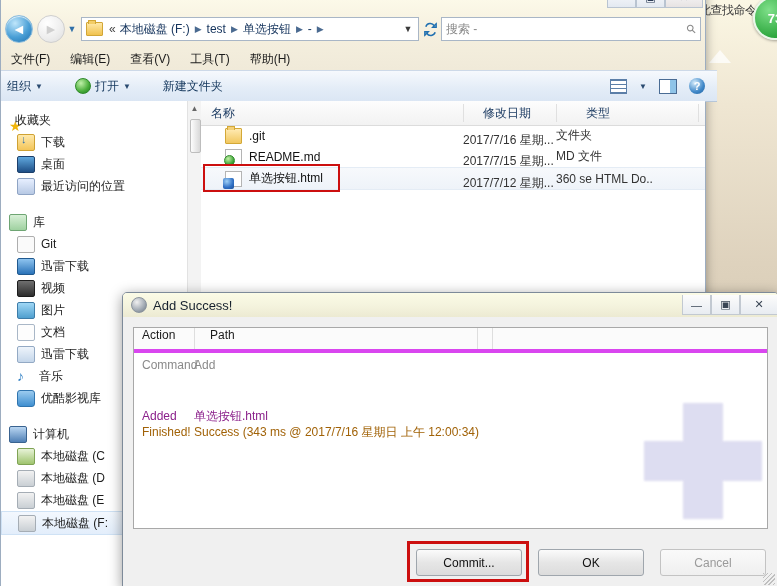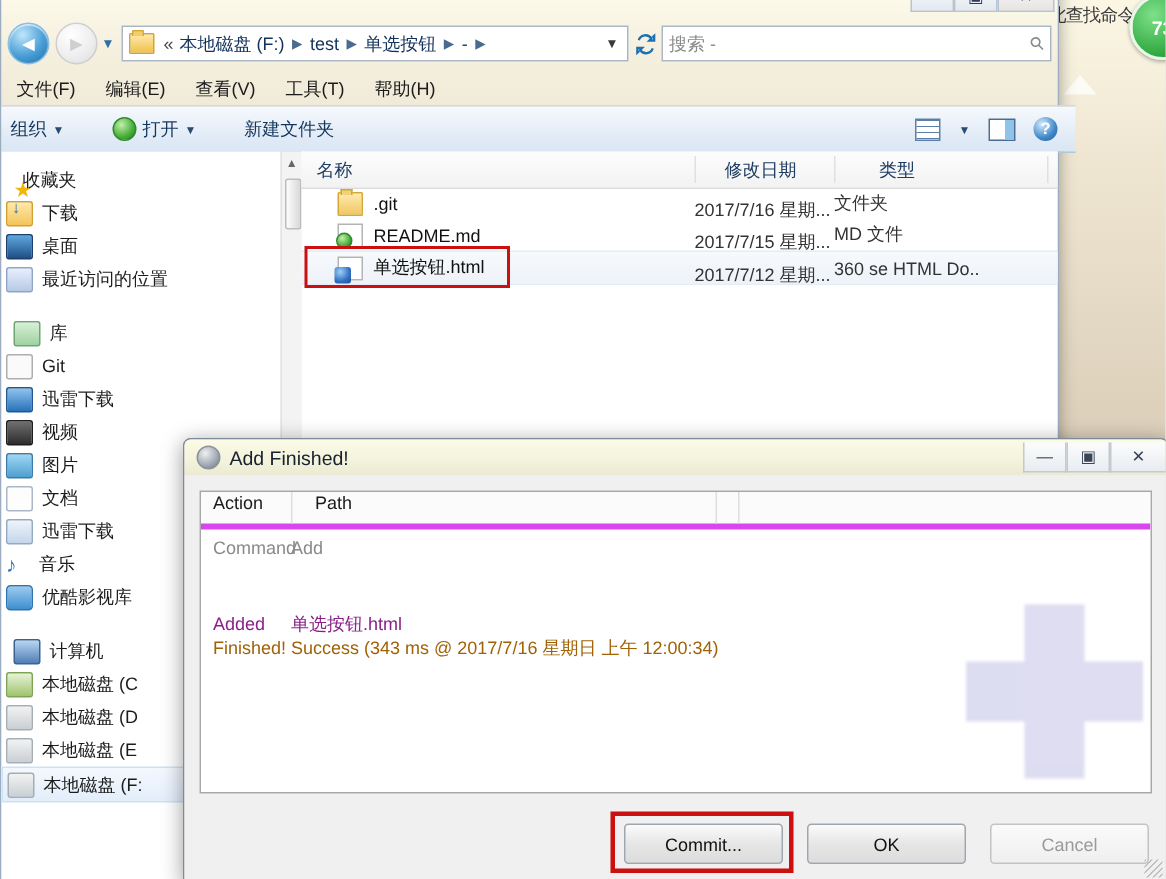--- a/index.html
+++ b/index.html
@@ -95,21 +95,21 @@
 
   
   .navpane{position:absolute;left:0;top:113px;width:186px;bottom:0;background:#fff;
     padding:8px 0 0 0;overflow:hidden;}
   .np-sb{position:absolute;left:186px;top:113px;width:13px;bottom:0;background:#f3f3f3;
     border-left:1px solid #e2e2e2;border-right:1px solid #e2e2e2;}
   .np-sb .thumb{position:absolute;left:2px;top:18px;width:9px;height:32px;
     background:linear-gradient(90deg,#fdfdfd,#d8d8d8);border:1px solid #bdbdbd;border-radius:2px;}
   .np-sb .up{position:absolute;left:0;right:0;top:0;height:15px;display:flex;align-items:center;
     justify-content:center;color:#666;font-size:8px;}
-  .nav-item{display:flex;align-items:center;gap:6px;height:22px;padding-left:3px;font-size:12px;color:#1c1c1c;}
+  .nav-item{display:flex;align-items:center;gap:6px;height:22px;padding-left:16px;font-size:12px;color:#1c1c1c;}
   .nav-item.root{padding-left:8px;font-weight:normal;text-align:center;}
   .nav-gap{height:14px;}
   .nav-ic{width:16px;height:15px;flex:none;border-radius:2px;}
   .ic-star{width:0;height:0;font-size:14px;color:#f1b60c;line-height:12px;}
   .ic-dl{background:linear-gradient(180deg,#ffe9ac,#f3c559);border:1px solid #cfa233;position:relative;}
   .ic-dl:after{content:"↓";position:absolute;left:3px;top:-2px;color:#2b6fae;font-size:11px;font-weight:bold;}
   .ic-desk{background:linear-gradient(180deg,#5fa7dd,#1f4f86);border:1px solid #1c3f6b;}
   .ic-recent{background:linear-gradient(180deg,#e7efff,#b7c9e4);border:1px solid #8fa4c4;}
   .ic-lib{background:linear-gradient(180deg,#d8f0d7,#9fd1a0);border:1px solid #6ea573;}
   .ic-git{background:#fafafa;border:1px solid #aeaeae;}
@@ -411,21 +411,21 @@
         <div class="cell type">360 se HTML Do..</div>
         <div class="hl-box"></div>
       </div>
     </div>
   </div>
 </div>
 
 <div id="dialog">
   <div class="dlg-title">
     <span class="dlg-ic"></span>
-    <span class="dlg-name">Add Finished!</span>
+    <span class="dlg-name">Add Success!</span>
     <div class="dlg-btns">
       <div class="dbtn">—</div>
       <div class="dbtn">▣</div>
       <div class="dbtn close">✕</div>
     </div>
   </div>
 
   <div class="dlg-body">
     <div class="log">
       <div class="log-head">

